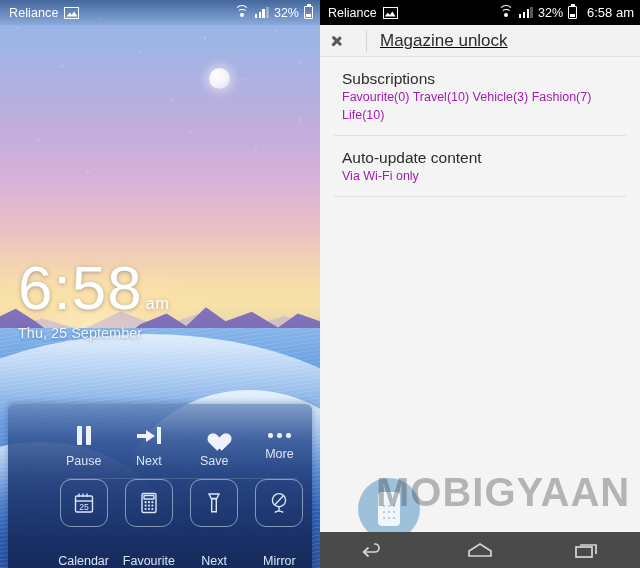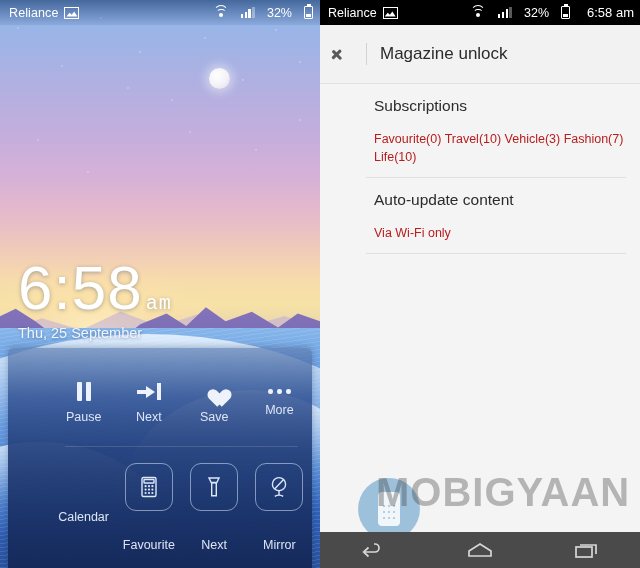--- a/index.html
+++ b/index.html
@@ -103,21 +103,21 @@
 
   
   .l-status {
     position: absolute; top: 0; left: 0; right: 0; height: 25px;
     display: flex; align-items: center; padding: 0 7px 0 9px;
     color: #fff; font-size: 12.5px;
     background: linear-gradient(to bottom, rgba(24,56,110,.62), rgba(40,80,140,.12));
   }
   .l-status .carrier { letter-spacing: .1px; }
   .l-status .spacer { flex: 1; }
-  .st-icons { display: flex; align-items: center; gap: 12px; }
+  .st-icons { display: flex; align-items: center; gap: 5px; }
 
   
   .ico-pic { width: 15px; height: 12px; border: 1.6px solid currentColor; position: relative; margin-left: 6px; }
   .ico-pic:after { content: ""; position: absolute; left: 1px; bottom: 1px; width: 11px; height: 6px;
     background: currentColor;
     clip-path: polygon(0% 100%, 28% 38%, 48% 70%, 70% 18%, 100% 100%); }
   .ico-wifi { width: 15px; height: 11px; position: relative; }
   .ico-wifi i { position: absolute; left: 50%; bottom: 0; transform: translateX(-50%);
     border: 1.7px solid currentColor; border-bottom-color: transparent; border-left-color: transparent; border-right-color: transparent;
     border-radius: 50%; }
@@ -135,26 +135,26 @@
   .ico-batt { width: 9px; height: 13px; border: 1.5px solid currentColor; border-radius: 1px; position: relative; }
   .ico-batt:before { content:""; position:absolute; left:2px; top:-3px; width:4px; height:2px; background: currentColor; }
   .ico-batt:after { content:""; position:absolute; left:1px; right:1px; bottom:1px; height:3px; background: currentColor; }
 
   
   .clockwrap { position: absolute; left: 18px; top: 258px; color: #fff; }
   .clock {
     font-size: 62px; line-height: .96; font-weight: 300; letter-spacing: 1px;
     text-shadow: 0 1px 4px rgba(20,40,90,.35);
   }
-  .clock .mer { font-size: 20px; font-weight: 400; margin-left: 3px; vertical-align: baseline; font-family: Liberation Mono, monospace; }
+  .clock .mer { font-size: 16px; font-weight: 400; margin-left: 3px; vertical-align: baseline; }
   .lockdate { margin-top: 7px; font-size: 14.5px; color: #f0f4fb; text-shadow: 0 1px 3px rgba(20,40,90,.4); }
 
   
   .panel {
-    position: absolute; left: 8px; right: 8px; bottom: 0; height: 220px;
+    position: absolute; left: 8px; right: 8px; bottom: 0; height: 164px;
     border-radius: 6px 6px 0 0;
     background: linear-gradient(to bottom,
       rgba(96,128,180,.70) 0%,
       rgba(52,84,148,.86) 22%,
       rgba(36,64,124,.93) 46%,
       rgba(26,50,104,.95) 75%,
       rgba(20,40,88,.96) 100%);
     box-shadow: 0 -1px 6px rgba(10,20,50,.25);
     display: flex; flex-direction: column; padding-top: 12px; padding-left: 43px;
   }
@@ -192,35 +192,36 @@
 
   
   .right-screen { position: relative; width: 320px; height: 568px; background: #f4f4f4; overflow: hidden; }
   .r-status {
     height: 25px; background: #000; color: #fff; display: flex; align-items: center;
     padding: 0 6px 0 8px; font-size: 12.5px;
   }
   .r-status .spacer { flex: 1; }
   .r-clock { font-size: 13px; margin-left: 5px; }
   .r-header {
-    height: 59px; background: #f2f2f2; display: flex; align-items: center; padding-left: 12px;
+    height: 32px; background: #f2f2f2; display: flex; align-items: center; padding-left: 12px;
     border-bottom: 1px solid #e2e2e2;
+    text-decoration: underline;
   }
   .back-chev { width: 24px; height: 24px; position: relative; cursor: pointer; }
   .back-chev:before, .back-chev:after {
     content:""; position: absolute; left: 9px; width: 12px; height: 2.6px; background: #5a5a5a; border-radius: 1px;
   }
   .back-chev:before { top: 7px; transform: rotate(135deg); transform-origin: 0 50%; }
   .back-chev:after  { top: 15.5px; transform: rotate(-135deg); transform-origin: 0 50%; }
   .hdr-div { width: 1px; height: 22px; background: #d2d2d2; margin: 0 13px 0 10px; }
   .hdr-title { font-size: 17px; color: #2b2b2b; }
-  .settings-list { background: #f4f4f4; padding-left: 32px; }
+  .settings-list { background: #f4f4f4; }
   .srow { padding: 13px 16px 11px 22px; }
   .srow .t { font-size: 15.5px; color: #2b2b2b; }
-  .srow .s { font-size: 12.5px; color: #b91c1c; margin-top: 15px; line-height: 1.45; }
+  .srow .s { font-size: 12.5px; color: #a21caf; margin-top: 0; line-height: 1.45; }
   .srow-div { height: 1px; background: #e0e0e0; margin: 0 14px; }
 
   
   .watermark {
     position: absolute; left: 56px; top: 470px; display: flex; align-items: center;
     font-size: 40px; font-weight: bold; letter-spacing: 1px; color: rgba(60,60,60,.35);
     pointer-events: none; white-space: nowrap;
   }
   .wm-logo {
     position: absolute; left: 38px; top: 478px; width: 62px; height: 62px; border-radius: 50%;
@@ -329,20 +330,30 @@
             </span>
           <span class="lbl">More</span>
         </div>
       </div>
 
       <div class="panel-sep"></div>
 
       <div class="panel-row">
 
         <div class="tile tile-2">
+          <span class="shape">
+            <svg width="30" height="30" viewBox="0 0 30 30" aria-hidden="true">
+              <rect class="sv" x="6.5" y="8" width="17" height="16" rx="1.5"></rect>
+              <line class="sv" x1="6.5" y1="13" x2="23.5" y2="13"></line>
+              <line class="sv" x1="10" y1="5.5" x2="10" y2="9"></line>
+              <line class="sv" x1="14" y1="5.5" x2="14" y2="9"></line>
+              <line class="sv" x1="18" y1="5.5" x2="18" y2="9"></line>
+              <text x="15" y="21.5" text-anchor="middle" font-size="8.5" font-family="Liberation Sans, sans-serif" fill="#dce7f8">25</text>
+            </svg>
+          </span>
           <span class="lbl">Calendar</span>
         </div>
 
         <div class="tile tile-2">
           <span class="shape">
             <svg width="30" height="30" viewBox="0 0 30 30" aria-hidden="true">
               <rect class="sv" x="8" y="5.5" width="14" height="19" rx="1.5"></rect>
               <rect class="sv" x="10" y="7.5" width="10" height="3.5" rx="0.6"></rect>
               <circle class="sv-f" cx="11.6" cy="14.2" r="1.1"></circle>
                 <circle class="sv-f" cx="15" cy="14.2" r="1.1"></circle>

